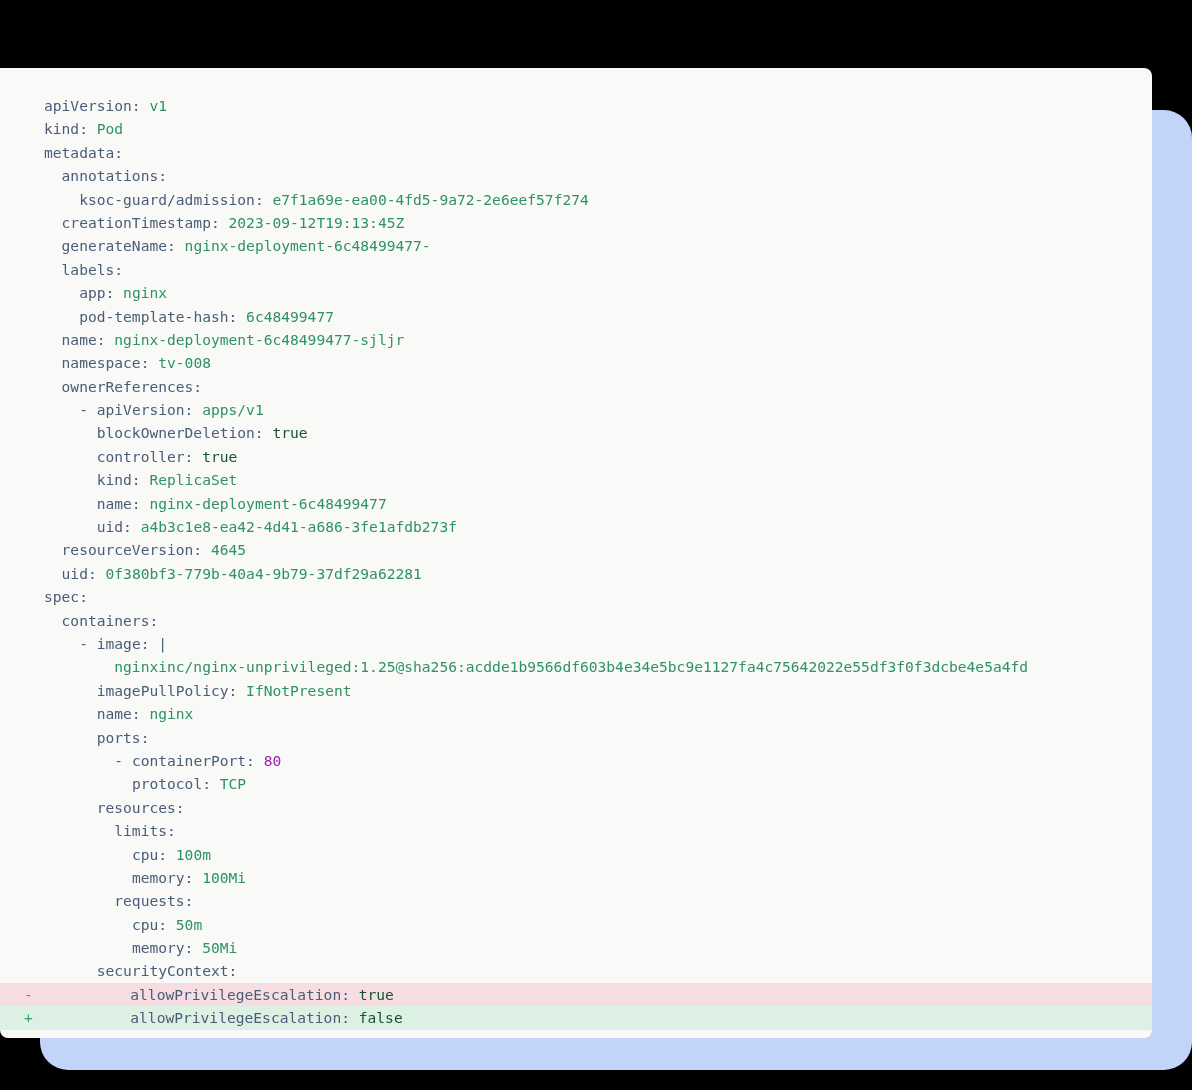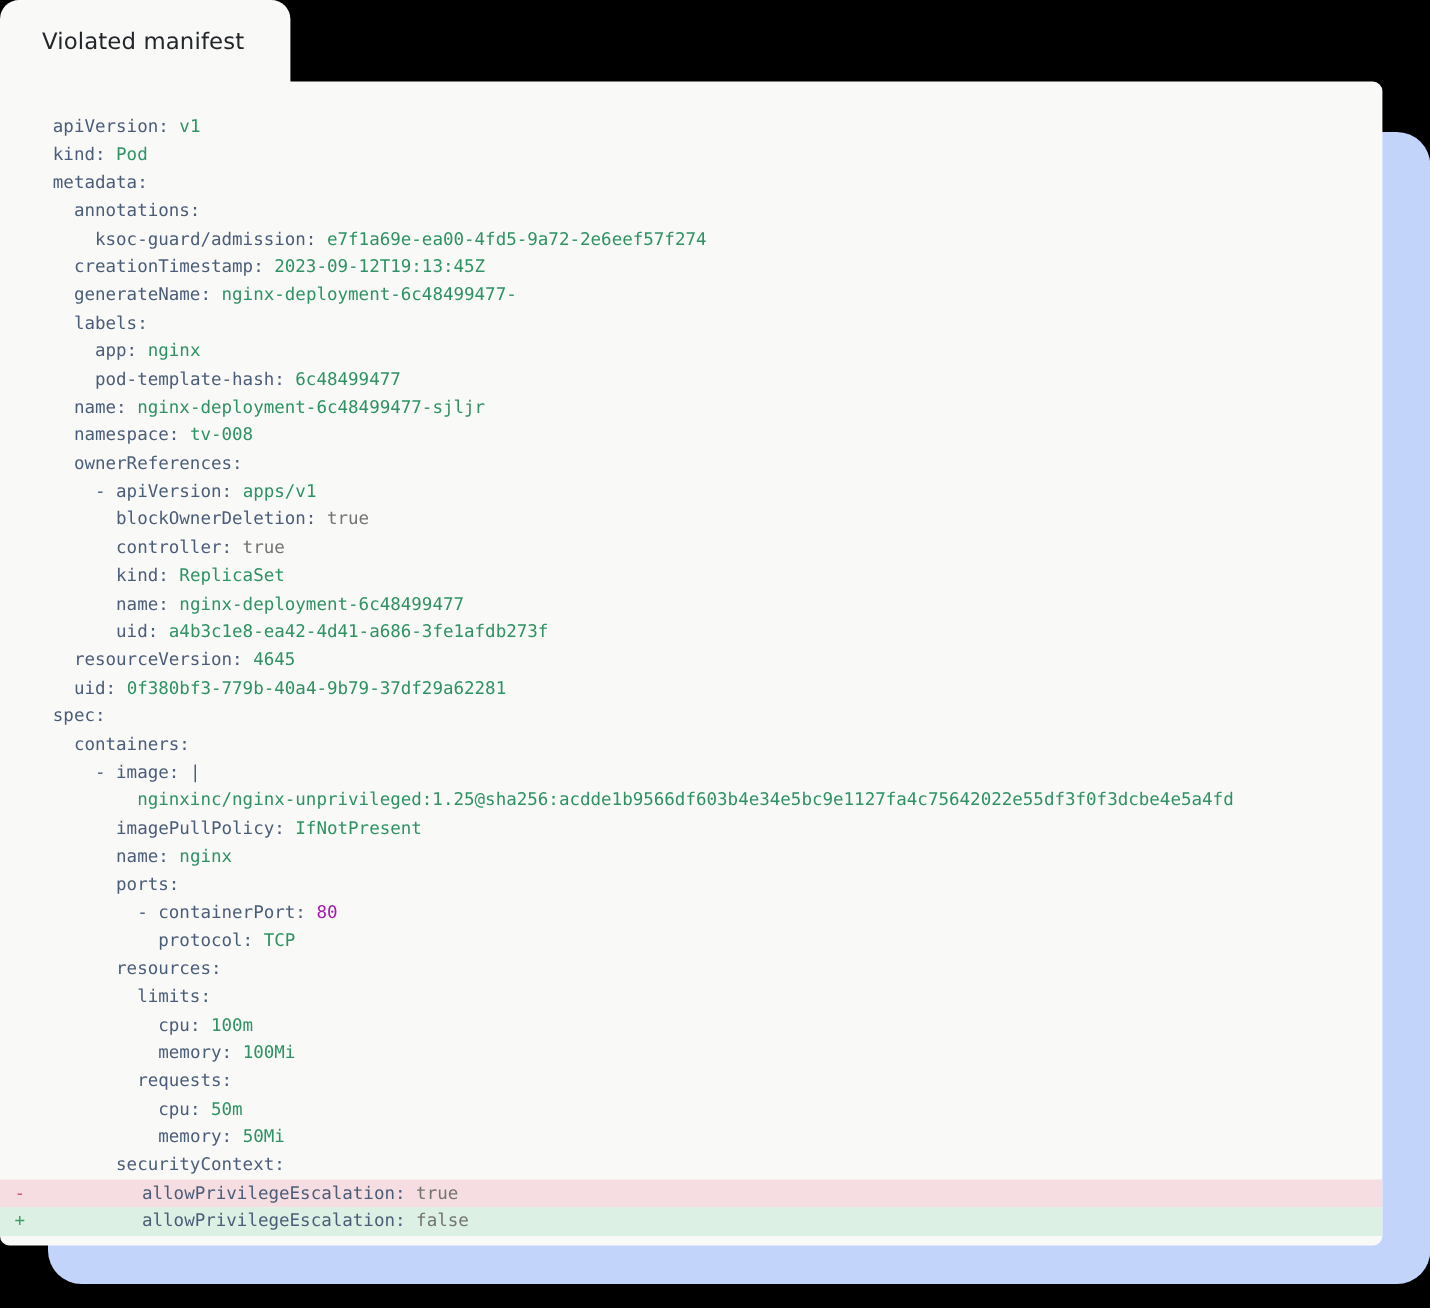--- a/index.html
+++ b/index.html
@@ -89,51 +89,48 @@
     font-size: 14.6px;
     line-height: 23.4px;
     white-space: pre;
     letter-spacing: 0px;
   }
   .ln {
     position: relative;
     height: 23.4px;
     padding-left: 44px;
   }
-  .ln.add, .ln.del { padding-left: 4px; }
+  .ln.add, .ln.del { padding-left: 16px; }
 
   .ln.del { background: #f6dde1; }
   .ln.add { background: #ddf0e4; }
 
   .gutter {
     display: inline-block;
     width: 44px;
     text-align: left;
     padding-left: 8px;
   }
   .gutter.minus { color: #cc5566; }
   .gutter.plus  { color: #3f9e6a; }
 
   
   .k { color: #4a5d78; }           
   .s { color: #2e9263; }           
-  .b { color: #737373; }           
+  .b { color: #14532d; }           
   .n { color: #a21caf; }           
   .d { color: #4a5d78; }           
 </style>
 </head>
 <body>
 
 <div id="stage">
 
   <div class="backdrop"></div>
 
-  <div class="tab">
-    <span class="tab-label">Violated manifest</span>
-  </div>
 
   <div class="card-notch"></div>
 
   <div class="card">
     <div class="code" id="code-block"><div class="ln"><span><span class="k">apiVersion:</span><span class="k"> </span><span class="s">v1</span></span></div><div class="ln"><span><span class="k">kind:</span><span class="k"> </span><span class="s">Pod</span></span></div><div class="ln"><span><span class="k">metadata:</span></span></div><div class="ln"><span>  <span class="k">annotations:</span></span></div><div class="ln"><span>    <span class="k">ksoc-guard/admission:</span><span class="k"> </span><span class="s">e7f1a69e-ea00-4fd5-9a72-2e6eef57f274</span></span></div><div class="ln"><span>  <span class="k">creationTimestamp:</span><span class="k"> </span><span class="s">2023-09-12T19:13:45Z</span></span></div><div class="ln"><span>  <span class="k">generateName:</span><span class="k"> </span><span class="s">nginx-deployment-6c48499477-</span></span></div><div class="ln"><span>  <span class="k">labels:</span></span></div><div class="ln"><span>    <span class="k">app:</span><span class="k"> </span><span class="s">nginx</span></span></div><div class="ln"><span>    <span class="k">pod-template-hash:</span><span class="k"> </span><span class="s">6c48499477</span></span></div><div class="ln"><span>  <span class="k">name:</span><span class="k"> </span><span class="s">nginx-deployment-6c48499477-sjljr</span></span></div><div class="ln"><span>  <span class="k">namespace:</span><span class="k"> </span><span class="s">tv-008</span></span></div><div class="ln"><span>  <span class="k">ownerReferences:</span></span></div><div class="ln"><span>    <span class="d">- </span><span class="k">apiVersion:</span><span class="k"> </span><span class="s">apps/v1</span></span></div><div class="ln"><span>      <span class="k">blockOwnerDeletion:</span><span class="k"> </span><span class="b">true</span></span></div><div class="ln"><span>      <span class="k">controller:</span><span class="k"> </span><span class="b">true</span></span></div><div class="ln"><span>      <span class="k">kind:</span><span class="k"> </span><span class="s">ReplicaSet</span></span></div><div class="ln"><span>      <span class="k">name:</span><span class="k"> </span><span class="s">nginx-deployment-6c48499477</span></span></div><div class="ln"><span>      <span class="k">uid:</span><span class="k"> </span><span class="s">a4b3c1e8-ea42-4d41-a686-3fe1afdb273f</span></span></div><div class="ln"><span>  <span class="k">resourceVersion:</span><span class="k"> </span><span class="s">4645</span></span></div><div class="ln"><span>  <span class="k">uid:</span><span class="k"> </span><span class="s">0f380bf3-779b-40a4-9b79-37df29a62281</span></span></div><div class="ln"><span><span class="k">spec:</span></span></div><div class="ln"><span>  <span class="k">containers:</span></span></div><div class="ln"><span>    <span class="d">- </span><span class="k">image:</span><span class="k"> </span><span class="d">|</span></span></div><div class="ln"><span>        <span class="s">nginxinc/nginx-unprivileged:1.25@sha256:acdde1b9566df603b4e34e5bc9e1127fa4c75642022e55df3f0f3dcbe4e5a4fd</span></span></div><div class="ln"><span>      <span class="k">imagePullPolicy:</span><span class="k"> </span><span class="s">IfNotPresent</span></span></div><div class="ln"><span>      <span class="k">name:</span><span class="k"> </span><span class="s">nginx</span></span></div><div class="ln"><span>      <span class="k">ports:</span></span></div><div class="ln"><span>        <span class="d">- </span><span class="k">containerPort:</span><span class="k"> </span><span class="n">80</span></span></div><div class="ln"><span>          <span class="k">protocol:</span><span class="k"> </span><span class="s">TCP</span></span></div><div class="ln"><span>      <span class="k">resources:</span></span></div><div class="ln"><span>        <span class="k">limits:</span></span></div><div class="ln"><span>          <span class="k">cpu:</span><span class="k"> </span><span class="s">100m</span></span></div><div class="ln"><span>          <span class="k">memory:</span><span class="k"> </span><span class="s">100Mi</span></span></div><div class="ln"><span>        <span class="k">requests:</span></span></div><div class="ln"><span>          <span class="k">cpu:</span><span class="k"> </span><span class="s">50m</span></span></div><div class="ln"><span>          <span class="k">memory:</span><span class="k"> </span><span class="s">50Mi</span></span></div><div class="ln"><span>      <span class="k">securityContext:</span></span></div><div class="ln del"><span class="gutter minus">-</span><span>        <span class="k">allowPrivilegeEscalation:</span><span class="k"> </span><span class="b">true</span></span></div><div class="ln add"><span class="gutter plus">+</span><span>        <span class="k">allowPrivilegeEscalation:</span><span class="k"> </span><span class="b">false</span></span></div></div>
   </div>
 
 </div>
 
 </body></html>

